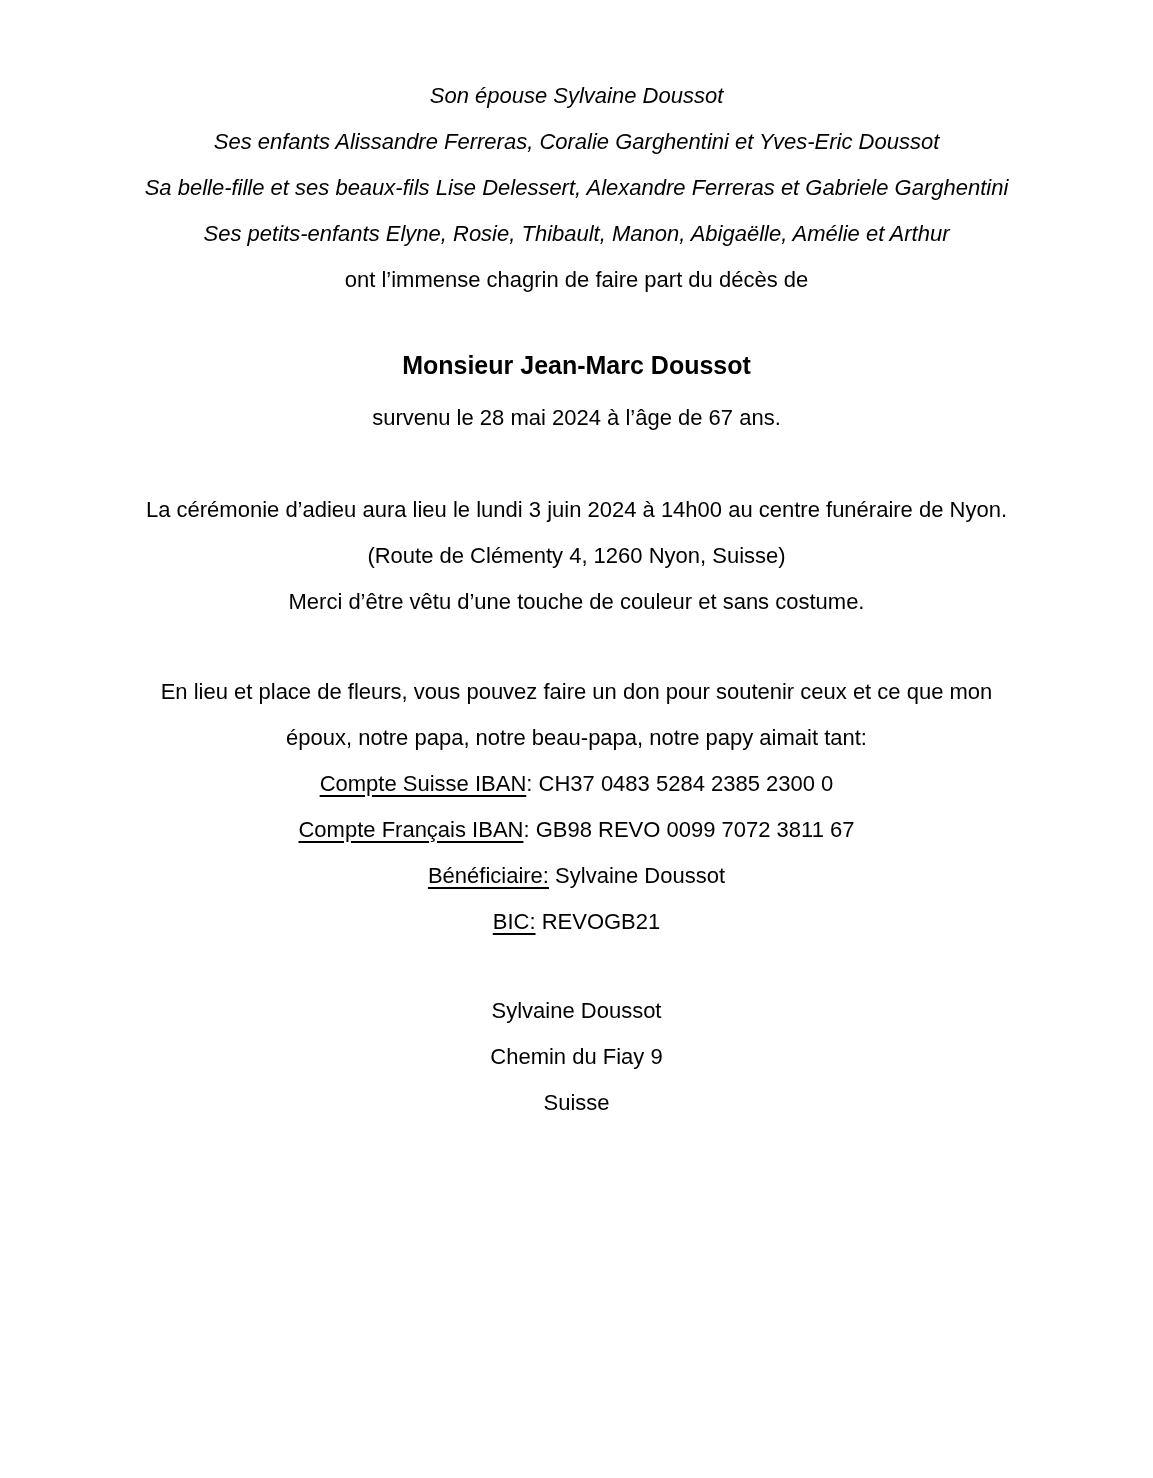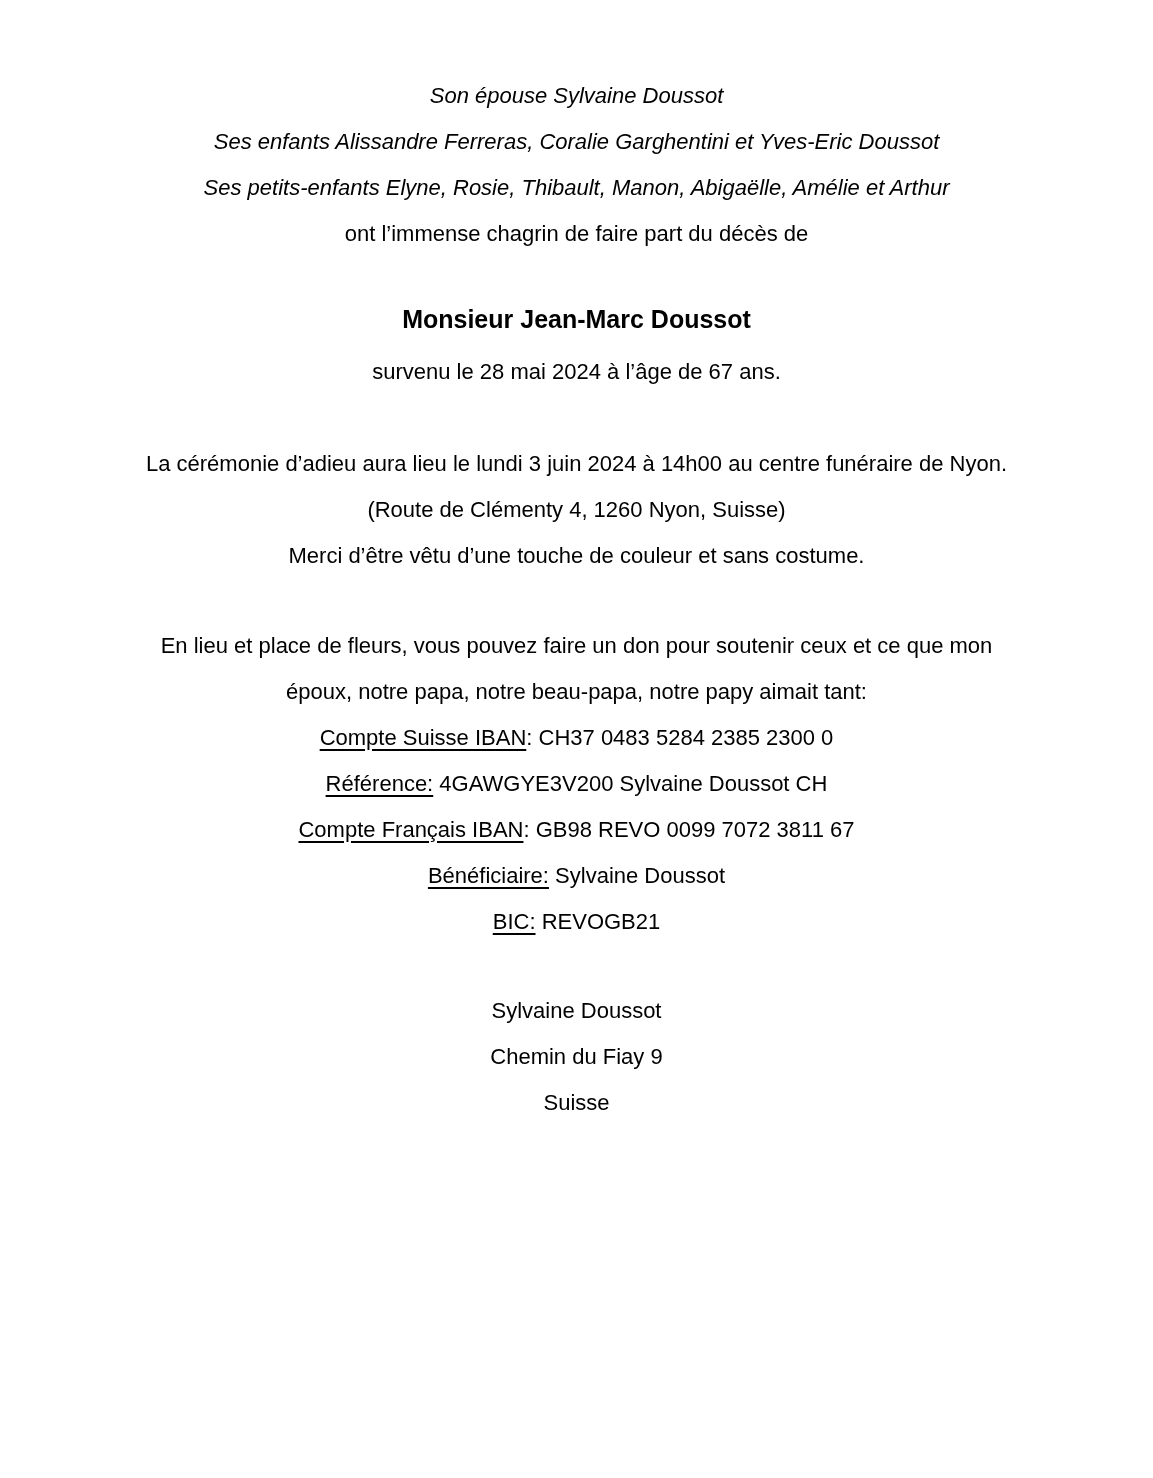--- a/index.html
+++ b/index.html
@@ -43,39 +43,39 @@
   }
 </style>
 </head>
 <body>
 
 <div class="page">
 
   <section>
     <p class="line italic">Son épouse Sylvaine Doussot</p>
     <p class="line italic">Ses enfants Alissandre Ferreras, Coralie Garghentini et Yves-Eric Doussot</p>
+    <p class="line italic">Sa belle-fille et ses beaux-fils Lise Delessert, Alexandre Ferreras et Gabriele Garghentini</p>
     <p class="line italic">Ses petits-enfants Elyne, Rosie, Thibault, Manon, Abigaëlle, Amélie et Arthur</p>
     <p class="line">ont l’immense chagrin de faire part du décès de</p>
   </section>
 
   <p class="title">Monsieur Jean-Marc Doussot</p>
   <p class="line">survenu le 28 mai 2024 à l’âge de 67 ans.</p>
 
   <section class="sec-gap-lg">
     <p class="line">La cérémonie d’adieu aura lieu le lundi 3 juin 2024 à 14h00 au centre funéraire de Nyon.</p>
     <p class="line">(Route de Clémenty 4, 1260 Nyon, Suisse)</p>
     <p class="line">Merci d’être vêtu d’une touche de couleur et sans costume.</p>
   </section>
 
 
   <section class="sec-gap">
     <p class="line">En lieu et place de fleurs, vous pouvez faire un don pour soutenir ceux et ce que mon</p>
     <p class="line">époux, notre papa, notre beau-papa, notre papy aimait tant:</p>
     <p class="line"><span class="u">Compte Suisse IBAN</span><span>: CH37 0483 5284 2385 2300 0</span></p>
-    <p class="line"><span class="u">Référence:</span><span> 4GAWGYE3V200 Sylvaine Doussot CH</span></p>
     <p class="line"><span class="u">Compte Français IBAN</span><span>: GB98 REVO 0099 7072 3811 67</span></p>
     <p class="line"><span class="u">Bénéficiaire:</span><span> Sylvaine Doussot</span></p>
     <p class="line"><span class="u">BIC:</span><span> REVOGB21</span></p>
   </section>
 
   <section class="sec-gap-sm">
     <p class="line">Sylvaine Doussot</p>
     <p class="line">Chemin du Fiay 9</p>
     <p class="line">Suisse</p>
   </section>

